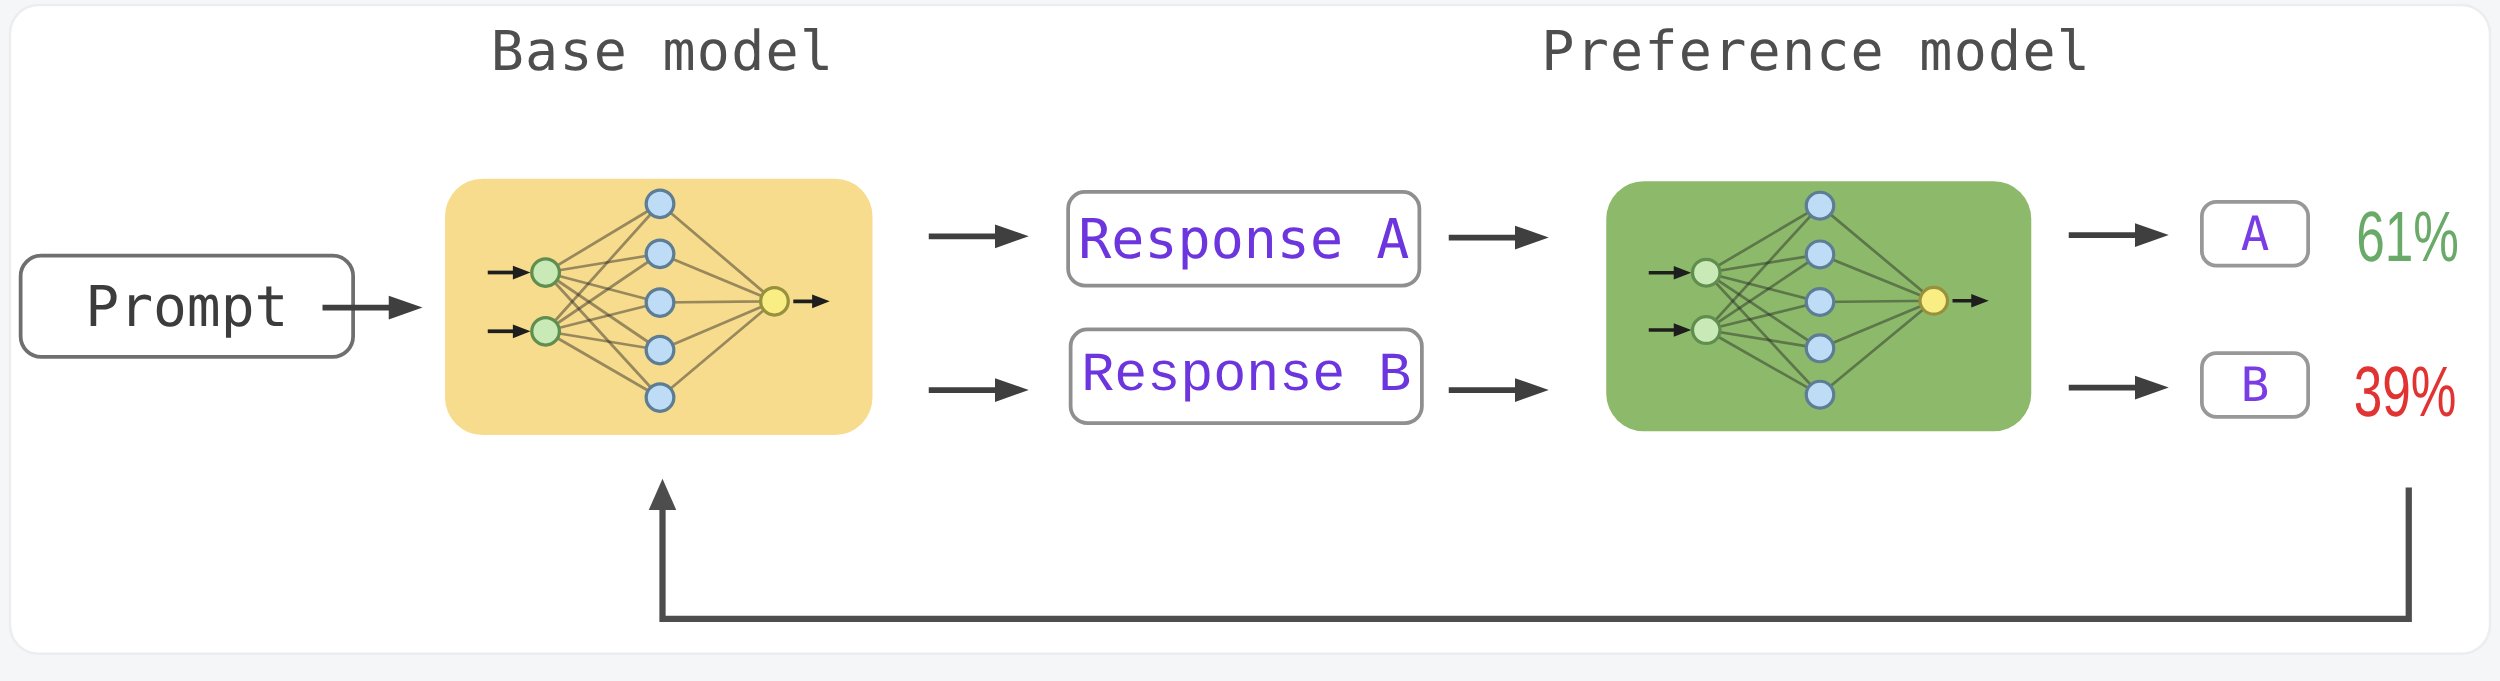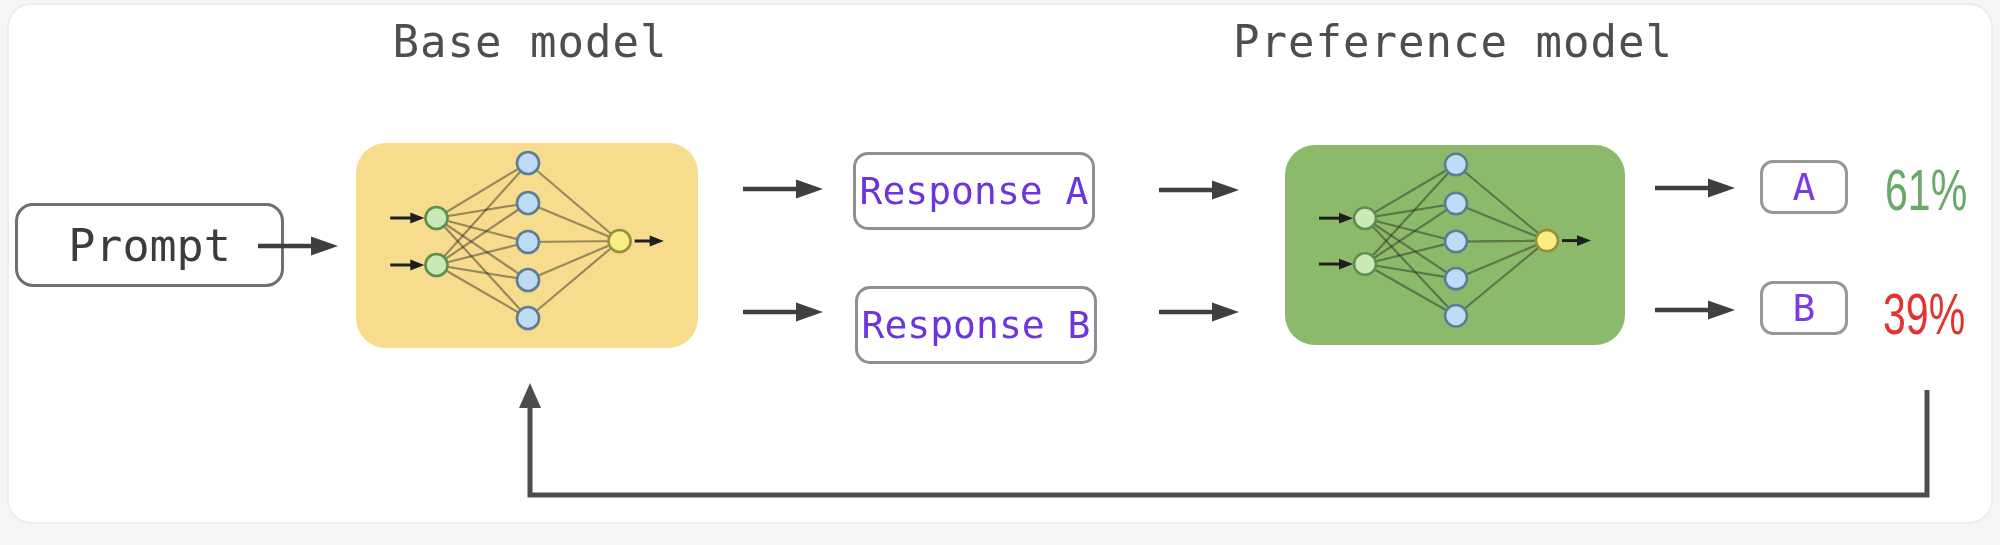--- a/index.html
+++ b/index.html
@@ -21,25 +21,25 @@
   .labelbox{
     position:absolute;box-sizing:border-box;background:#ffffff;
     display:flex;align-items:center;justify-content:center;white-space:nowrap;
   }
   .prompt-box{
     left:15px;top:203px;width:269px;height:84px;
     border:3px solid #6f6f6f;border-radius:18px;
     font-size:45px;color:#3c3c3c;
   }
   .resp-box{
-    width:242px;height:78px;border:3px solid #8f8f8f;border-radius:15px;
-    font-size:38px;color:#6d35dd;
+    width:284px;height:78px;border:3px solid #8f8f8f;border-radius:15px;
+    font-size:44px;color:#6d35dd;
   }
   .resp-a{left:853px;top:152px;}
-  .resp-b{left:855px;top:286px;}
+  .resp-b{left:855px;top:262px;font-family:Liberation Mono, monospace;}
   .out-box{
     width:88px;height:54px;border:3px solid #989898;border-radius:13px;
     font-size:38px;color:#7a3ce5;
   }
   .out-a{left:1760px;top:160px;}
   .out-b{left:1760px;top:281px;}
   .pct{
     position:absolute;font-family:"Liberation Sans", sans-serif;
     font-size:57px;line-height:1;transform:scaleX(.72);transform-origin:left center;
     white-space:nowrap;

